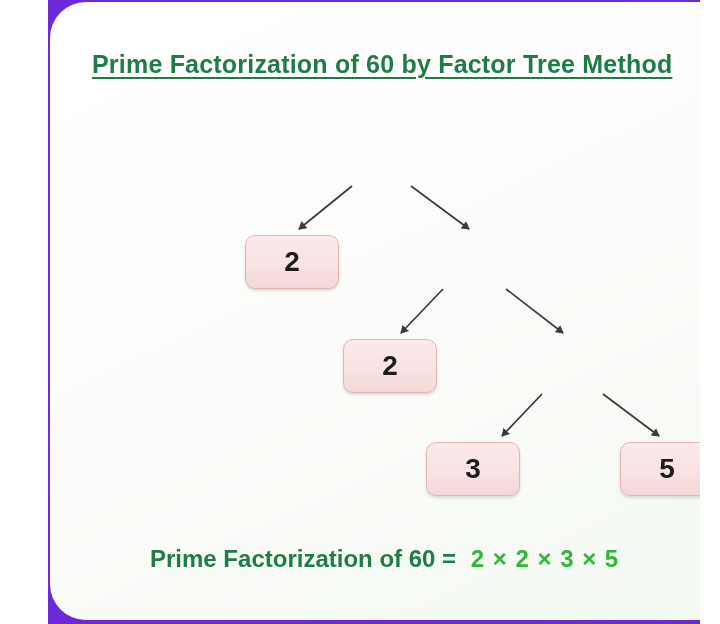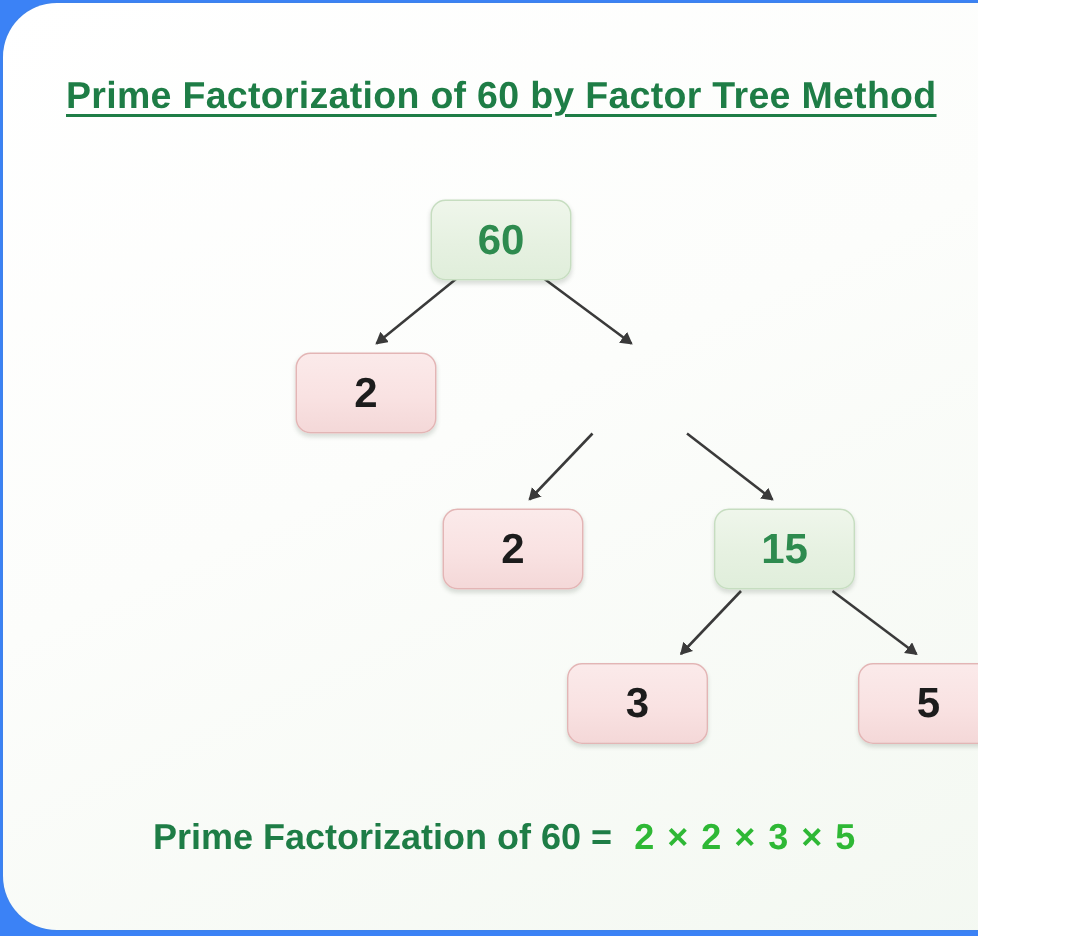--- a/index.html
+++ b/index.html
@@ -5,22 +5,23 @@
   html, body {
     margin: 0;
     padding: 0;
     background: #ffffff;
     font-family: "Liberation Sans", sans-serif;
   }
   .stage {
     position: relative;
     width: 652px;
     height: 624px;
-    background: #3b82f6;
+    background: #6d28d9;
     overflow: hidden;
+    margin-left: 48px;
   }
   .card {
     position: absolute;
     left: 2px; top: 2px;
     width: 714px; height: 618px;
     border-radius: 36px;
     background: linear-gradient(155deg, #ffffff 0%, #fcfdfb 45%, #f3f8f1 100%);
     box-shadow: 0 0 0 1px rgba(120,140,120,0.07);
   }
   .page-title {
@@ -89,28 +90,26 @@
         </marker>
       </defs>
       <line x1="302" y1="184" x2="249" y2="227" stroke="#3a3a3a" stroke-width="1.7" marker-end="url(#ah)"></line>
       <line x1="361" y1="184" x2="419" y2="227" stroke="#3a3a3a" stroke-width="1.7" marker-end="url(#ah)"></line>
       <line x1="393" y1="287" x2="351" y2="331" stroke="#3a3a3a" stroke-width="1.7" marker-end="url(#ah)"></line>
       <line x1="456" y1="287" x2="513" y2="331" stroke="#3a3a3a" stroke-width="1.7" marker-end="url(#ah)"></line>
       <line x1="492" y1="392" x2="452" y2="434" stroke="#3a3a3a" stroke-width="1.7" marker-end="url(#ah)"></line>
       <line x1="553" y1="392" x2="609" y2="434" stroke="#3a3a3a" stroke-width="1.7" marker-end="url(#ah)"></line>
     </svg>
 
-    <div class="node composite" style="left:285px; top:131px;">60</div>
 
     <div class="node prime" style="left:195px; top:233px;">2</div>
 
 
     <div class="node prime" style="left:293px; top:337px;">2</div>
 
-    <div class="node composite" style="left:474px; top:337px;">15</div>
 
     <div class="node prime" style="left:376px; top:440px;">3</div>
 
     <div class="node prime" style="left:570px; top:440px;">5</div>
 
     <div class="equation">
       <span class="eq-label">Prime Factorization of 60 =</span>
       <span class="eq-factors">2 × 2 × 3 × 5</span>
     </div>
 

